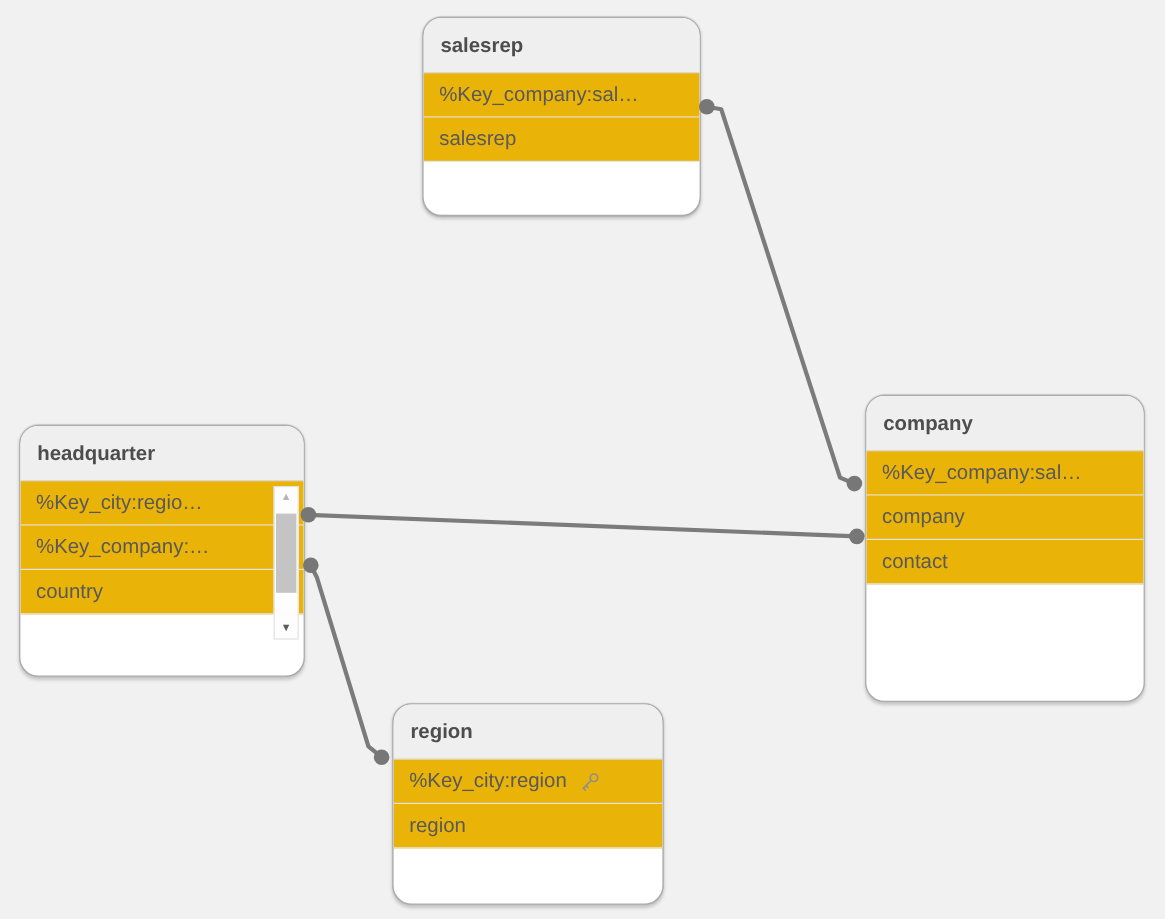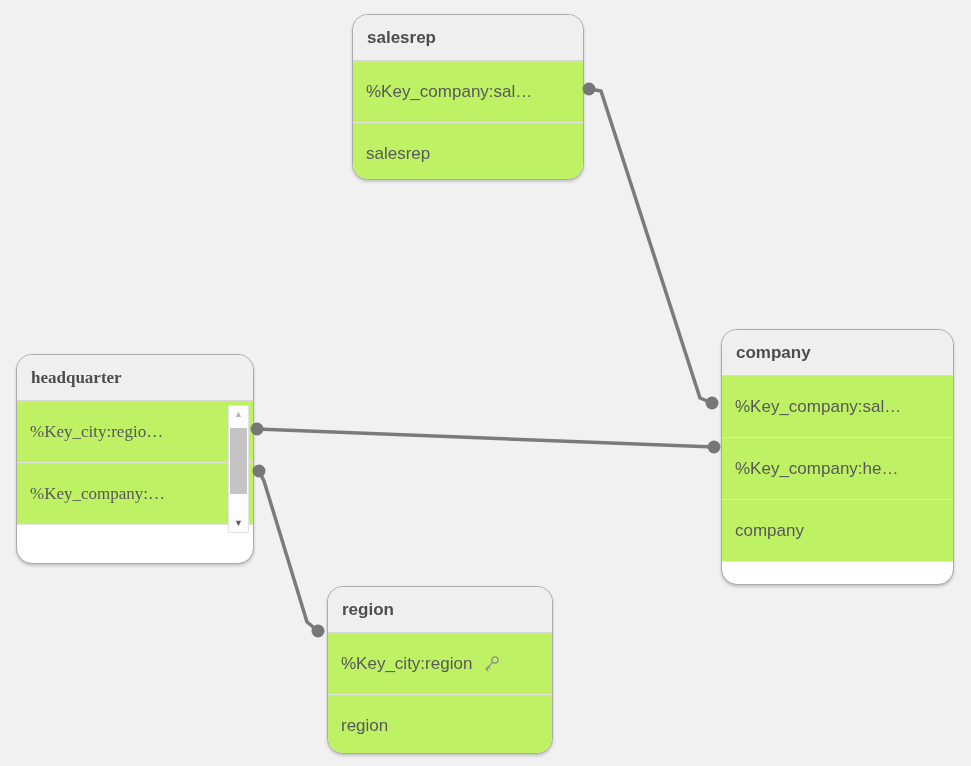--- a/index.html
+++ b/index.html
@@ -36,44 +36,44 @@
     background: #efefef;
     border-bottom: 1px solid #d8d8d8;
     display: flex;
     align-items: center;
     padding: 0 14px;
     font-size: 17px;
     font-weight: 700;
     color: #4d4d4d;
   }
   .dm-row {
-    height: 62px;
+    height: 37px;
     display: flex;
     align-items: center;
     padding: 16px 13px;
     font-size: 17px;
     color: #595959;
     border-bottom: 1px solid #e3e3e3;
-    background: #bef264;
+    background: #eab308;
     white-space: nowrap;
     overflow: hidden;
   }
   .dm-row .row-label {
     overflow: hidden;
     text-overflow: clip;
     white-space: nowrap;
   }
   .key-icon-svg {
     margin-left: 10px;
     flex: 0 0 auto;
   }
   
   .t-salesrep    { left: 352px; top: 14px;  width: 232px; height: 166px; }
   .t-company     { left: 721px; top: 329px; width: 233px; height: 256px; }
-  .t-headquarter { left: 16px;  top: 354px; width: 238px; height: 210px; font-family: Liberation Serif, serif; }
+  .t-headquarter { left: 16px;  top: 354px; width: 238px; height: 210px; }
   .t-region      { left: 327px; top: 586px; width: 226px; height: 168px; }
   
   .v-scrollbar {
     position: absolute;
     left: 211px;
     top: 50px;
     width: 21px;
     height: 128px;
     background: #fdfdfd;
     border: 1px solid #e2e2e2;
@@ -120,34 +120,37 @@
       <span class="row-label">salesrep</span>
     </div>
   </div>
 
   <div class="dm-table t-company">
     <div class="dm-header">company</div>
     <div class="dm-row">
       <span class="row-label">%Key_company:sal…</span>
     </div>
     <div class="dm-row">
-      <span class="row-label">%Key_company:he…</span>
+      <span class="row-label">company</span>
     </div>
     <div class="dm-row">
-      <span class="row-label">company</span>
+      <span class="row-label">contact</span>
     </div>
   </div>
 
   <div class="dm-table t-headquarter">
     <div class="dm-header">headquarter</div>
     <div class="dm-row">
       <span class="row-label">%Key_city:regio…</span>
     </div>
     <div class="dm-row">
       <span class="row-label">%Key_company:…</span>
+    </div>
+    <div class="dm-row">
+      <span class="row-label">country</span>
     </div>
     <div class="v-scrollbar">
       <div class="scroll-arrow up">▲</div>
       <div class="scroll-track">
         <div class="scroll-thumb"></div>
       </div>
       <div class="scroll-arrow down">▼</div>
     </div>
   </div>
 

